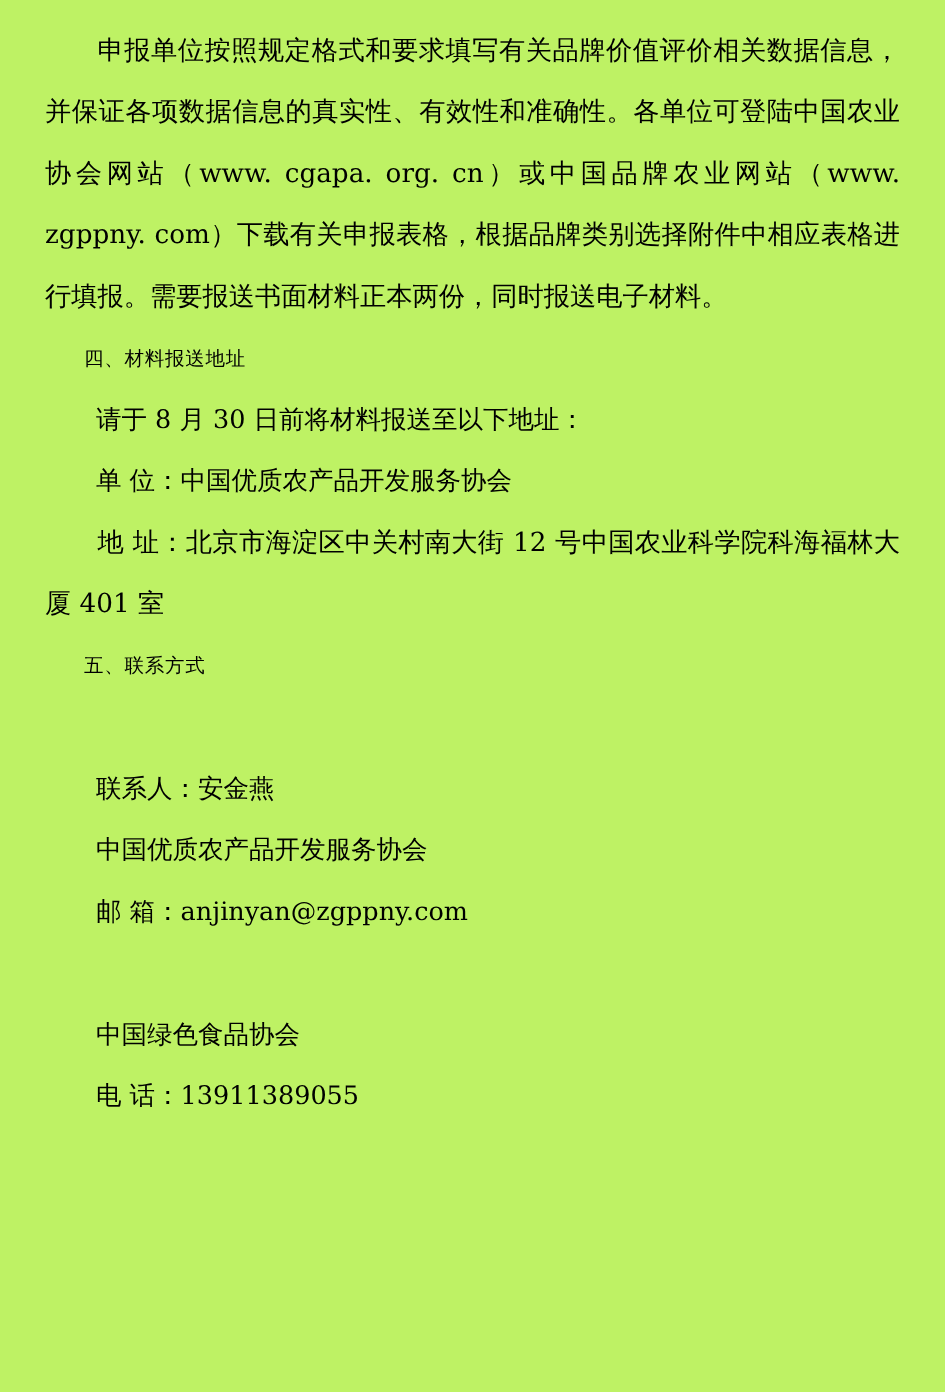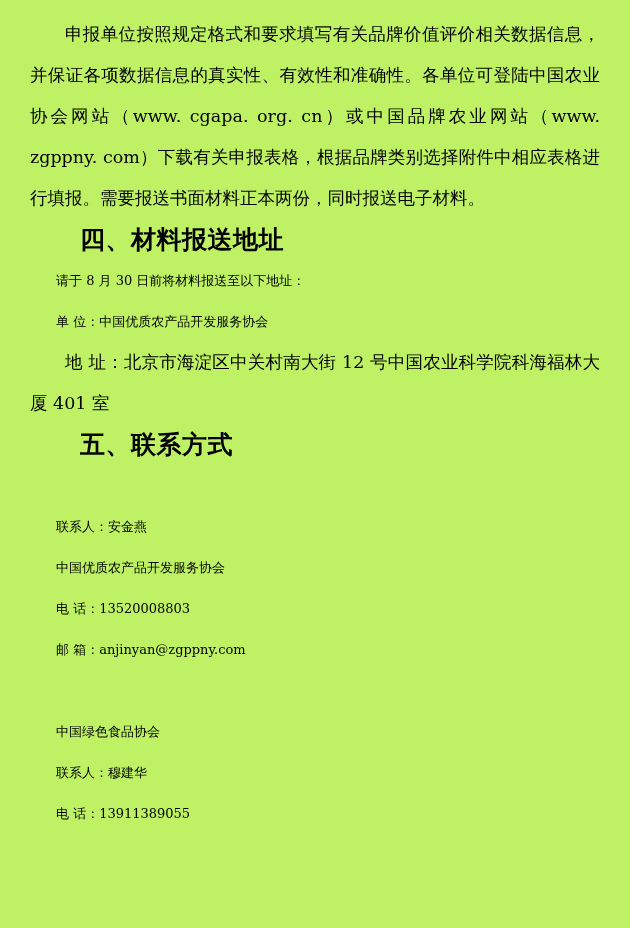--- a/index.html
+++ b/index.html
@@ -21,29 +21,29 @@
   .para {
     margin: 0;
     text-indent: 2em;
     font-size: 17.5px;
     line-height: 41px;
     text-align: justify;
     text-justify: inter-ideograph;
   }
   .heading {
     margin: 0;
-    font-size: 25px;
+    font-size: 13px;
     line-height: 41px;
-    font-weight: bold;
+    font-weight: normal;
     text-indent: 2em;
     letter-spacing: 0.5px;
   }
   .line {
     margin: 0;
-    font-size: 13px;
+    font-size: 17px;
     line-height: 41px;
     text-indent: 2em;
   }
   .spacer {
     height: 41px;
   }
   .top-pad {
     height: 14px;
   }
 </style>
@@ -65,25 +65,23 @@
 
 
   <p class="heading">五、联系方式</p>
 
   <div class="spacer"></div>
 
   <p class="line">联系人：安金燕</p>
 
   <p class="line">中国优质农产品开发服务协会</p>
 
-  <p class="line">电  话：13520008803</p>
 
 
   <p class="line">邮  箱：anjinyan@zgppny.com</p>
 
   <div class="spacer"></div>
 
   <p class="line">中国绿色食品协会</p>
 
-  <p class="line">联系人：穆建华</p>
 
   <p class="line">电  话：13911389055</p>
 </div>
 
 </body></html>

